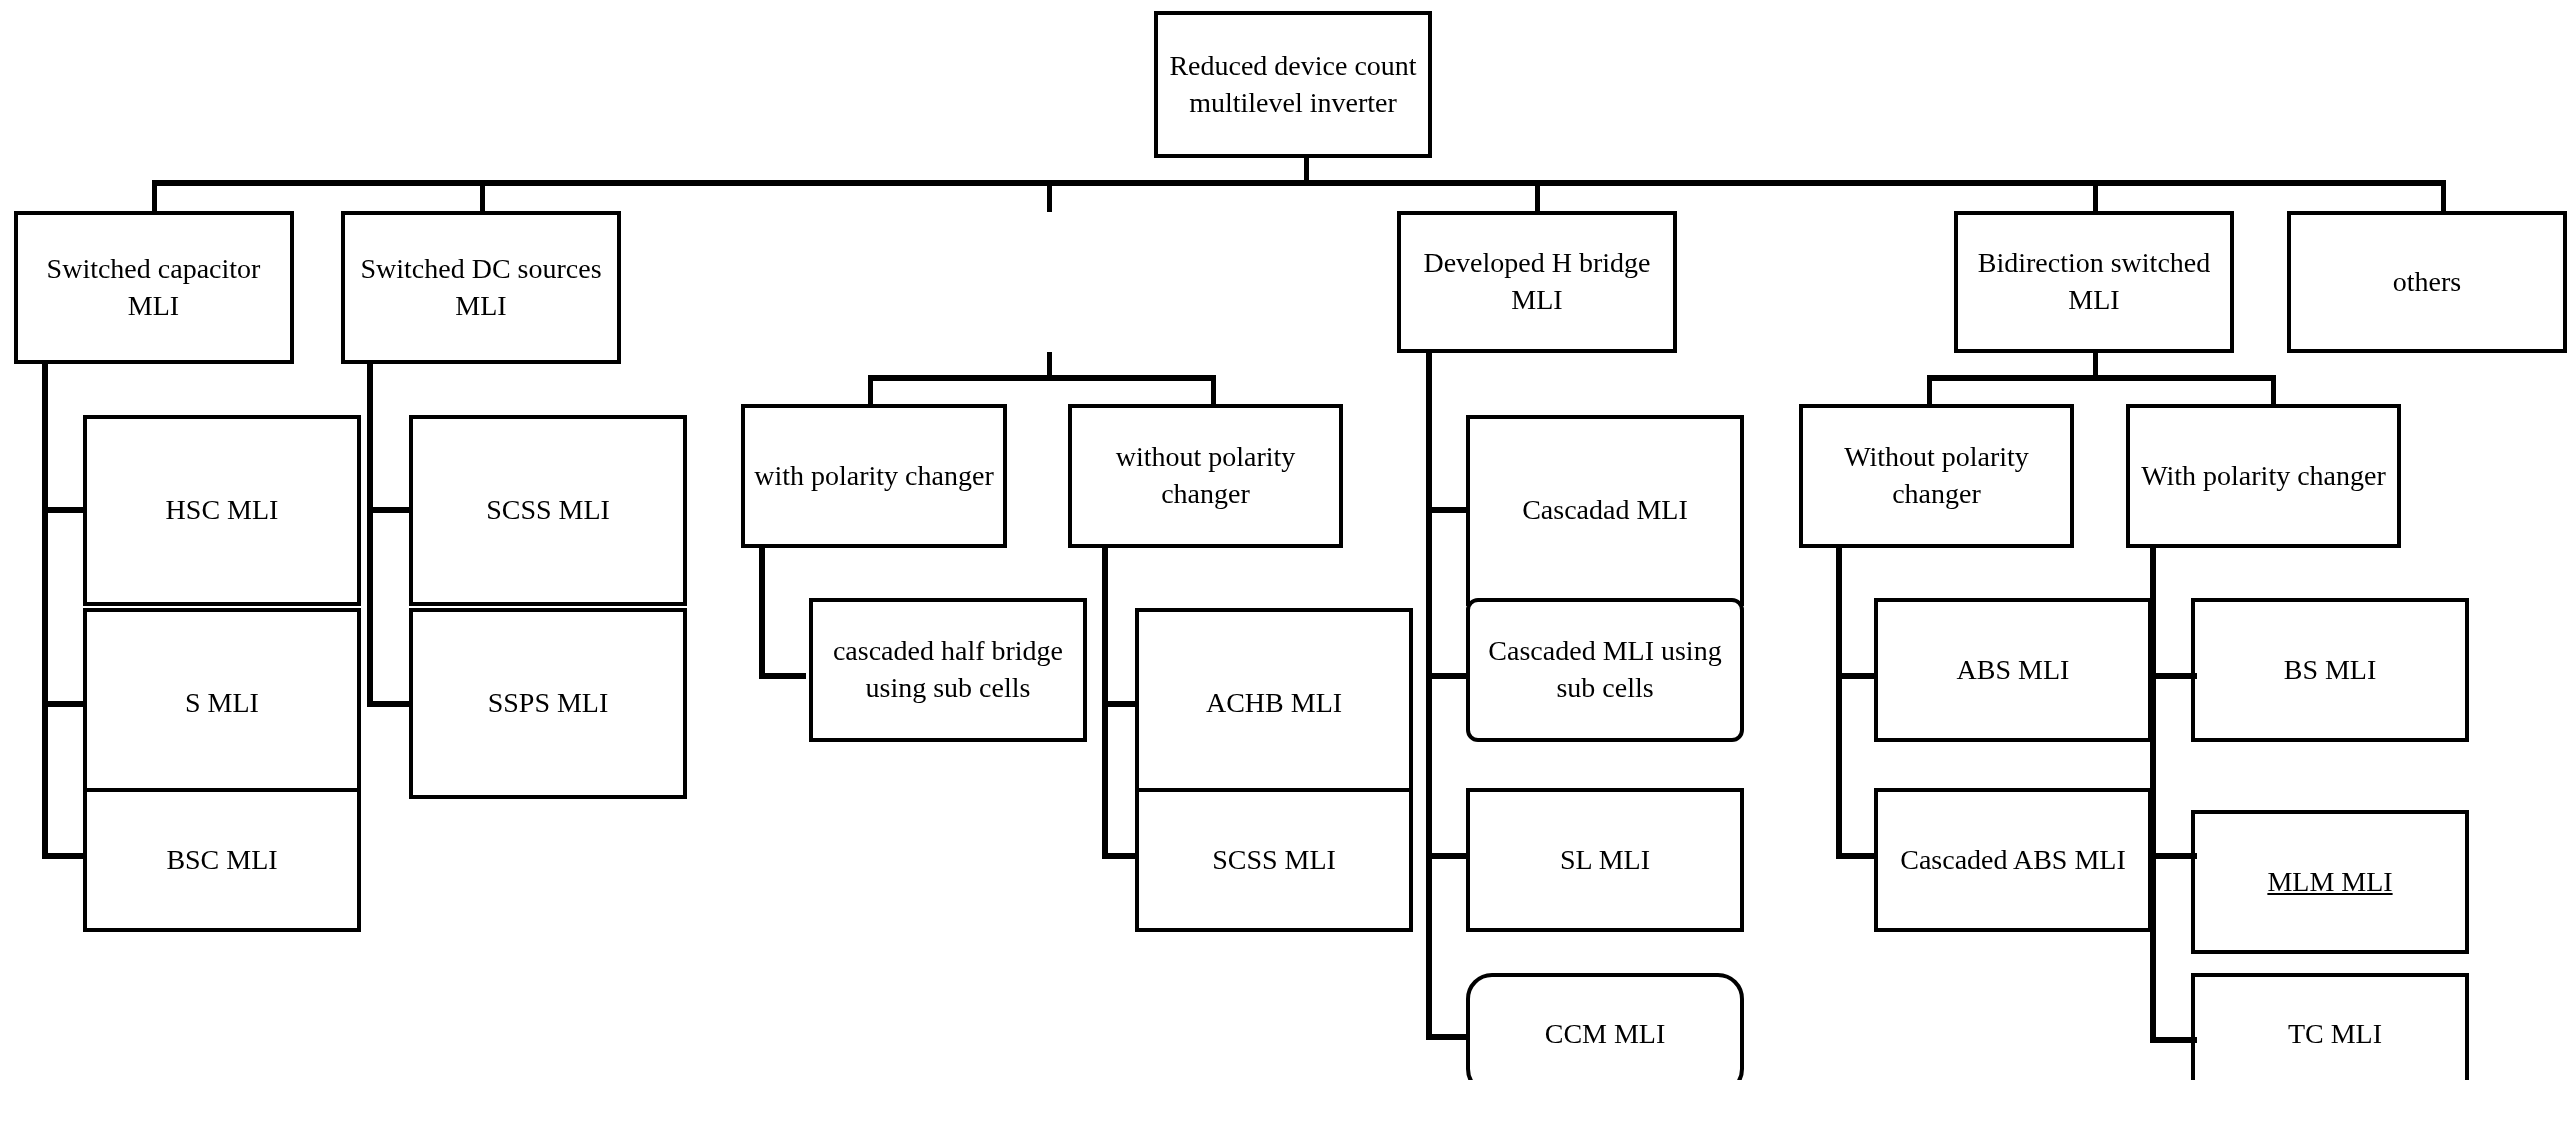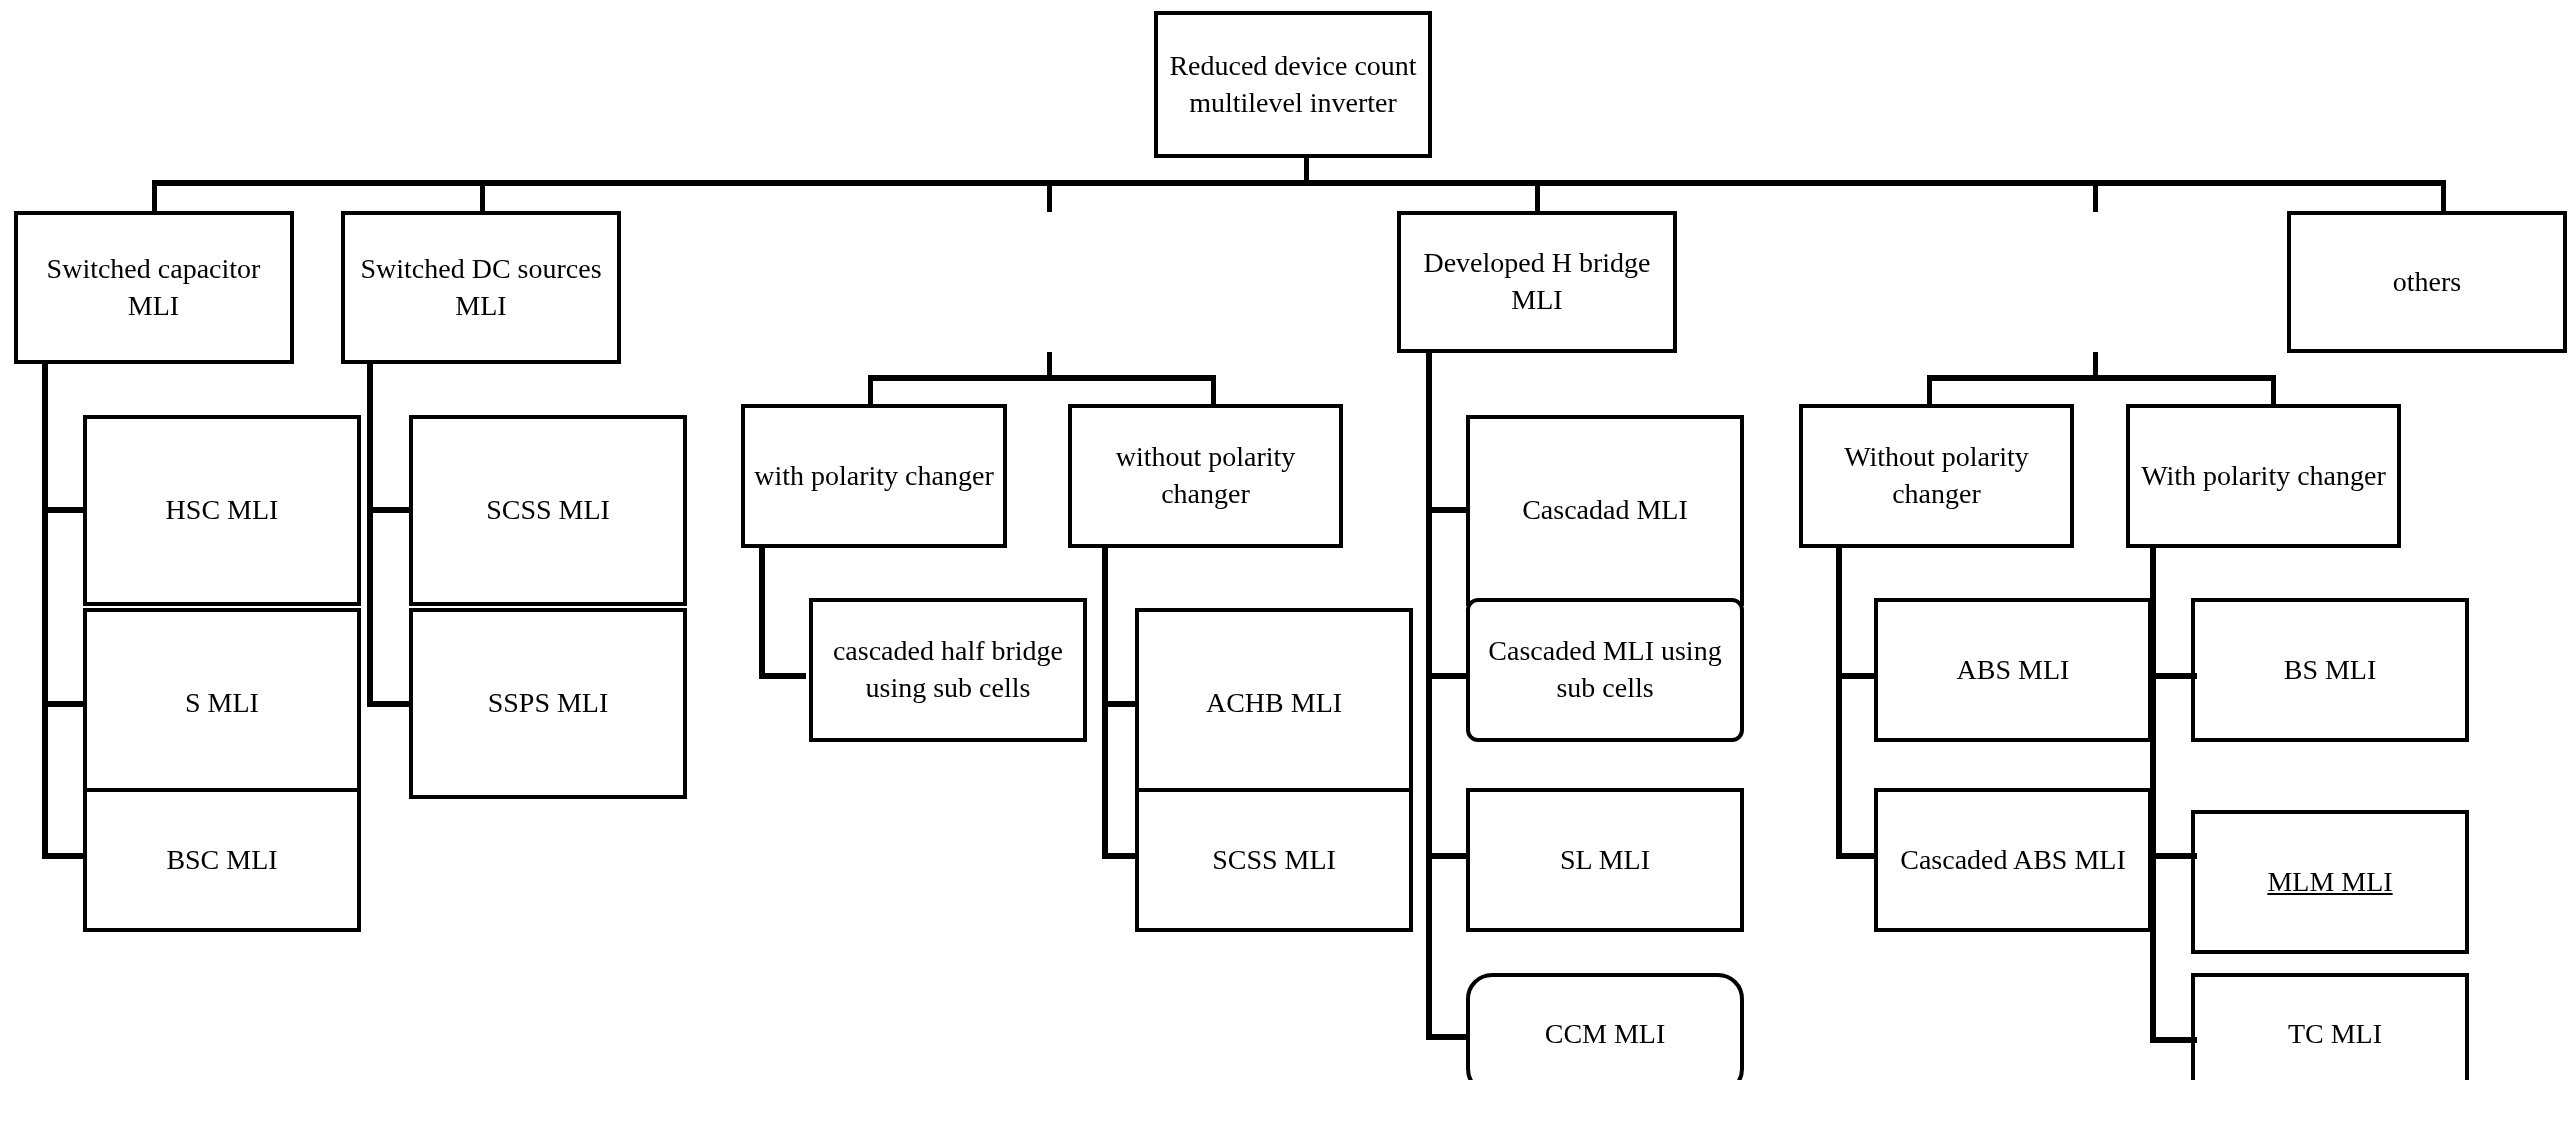--- a/index.html
+++ b/index.html
@@ -102,20 +102,23 @@
 
   <div class="node" style="left:13.5px; top:211px; width:280px; height:153px;">
     <span class="lbl">Switched capacitor MLI</span>
   </div>
   <div class="node" style="left:341px; top:211px; width:280px; height:153px;">
     <span class="lbl">Switched DC sources MLI</span>
   </div>
   <div class="node" style="left:1397px; top:211px; width:280px; height:142px;">
     <span class="lbl">Developed H bridge MLI</span>
   </div>
+  <div class="node" style="left:1954px; top:211px; width:280px; height:142px;">
+    <span class="lbl">Bidirection switched MLI</span>
+  </div>
   <div class="node" style="left:2287px; top:211px; width:280px; height:142px;">
     <span class="lbl">others</span>
   </div>
 
   <div class="node" style="left:741px; top:404px; width:266px; height:144px;">
     <span class="lbl">with polarity changer</span>
   </div>
   <div class="node" style="left:1068px; top:404px; width:275px; height:144px;">
     <span class="lbl">without polarity changer</span>
   </div>

